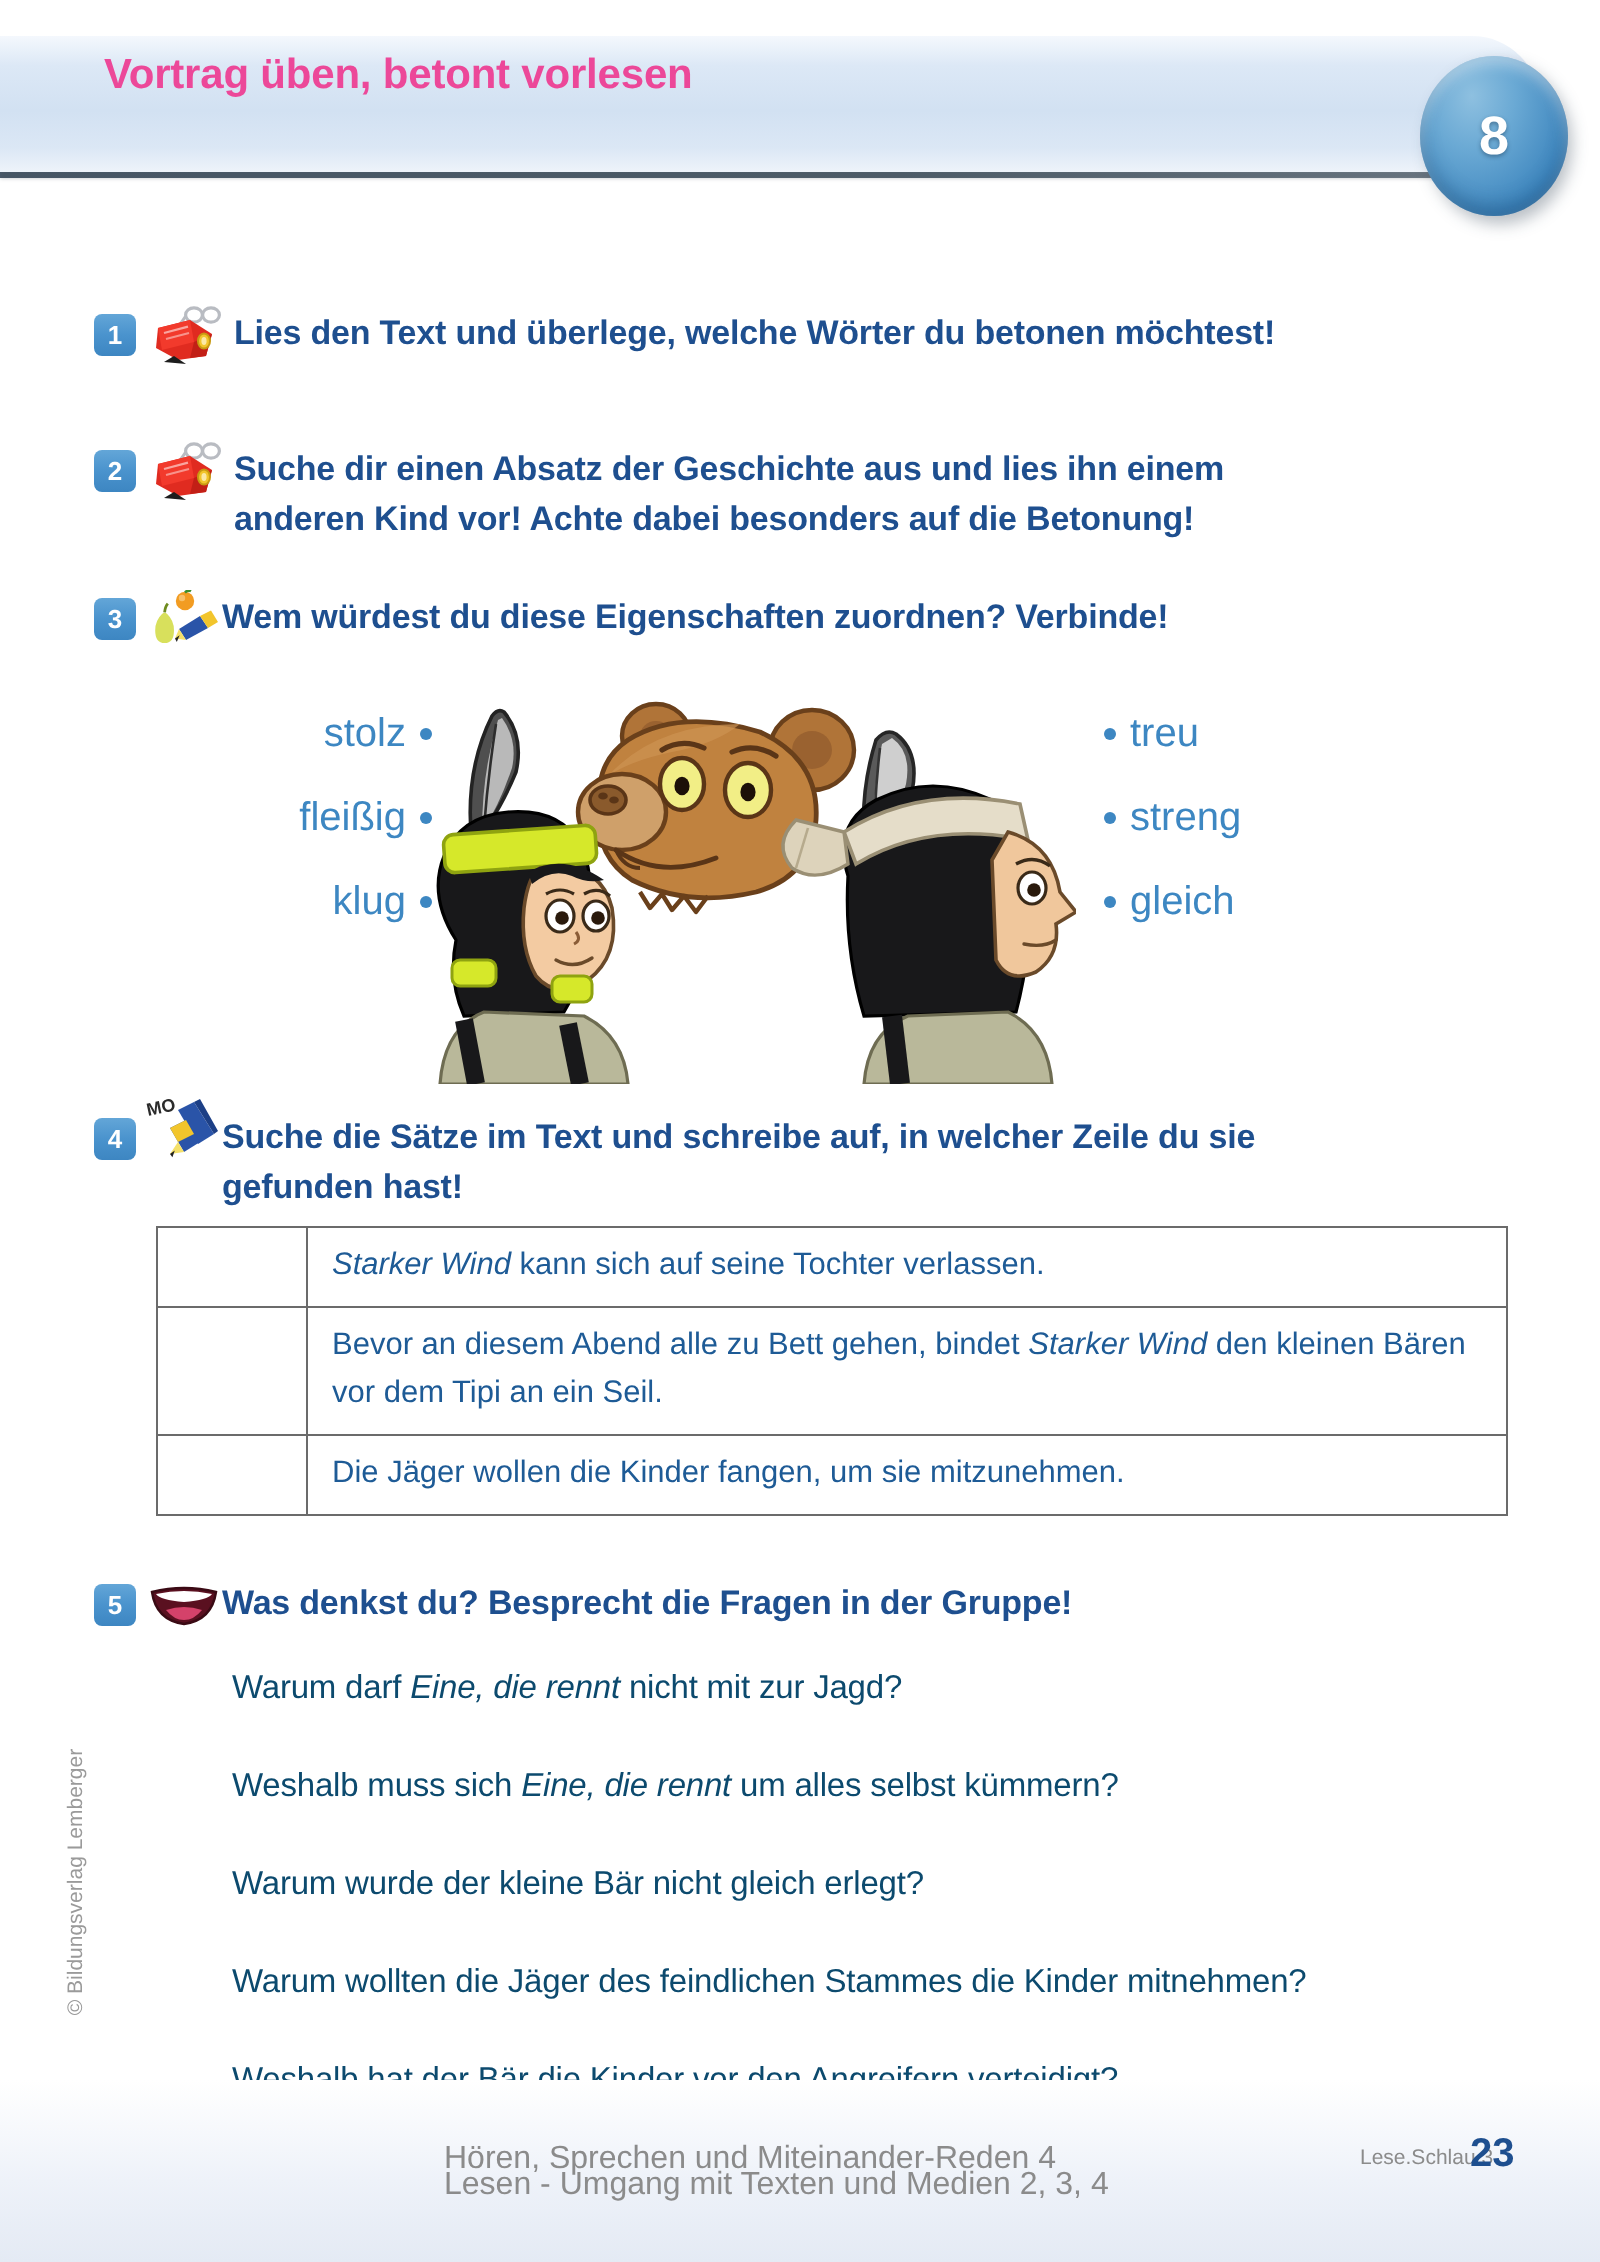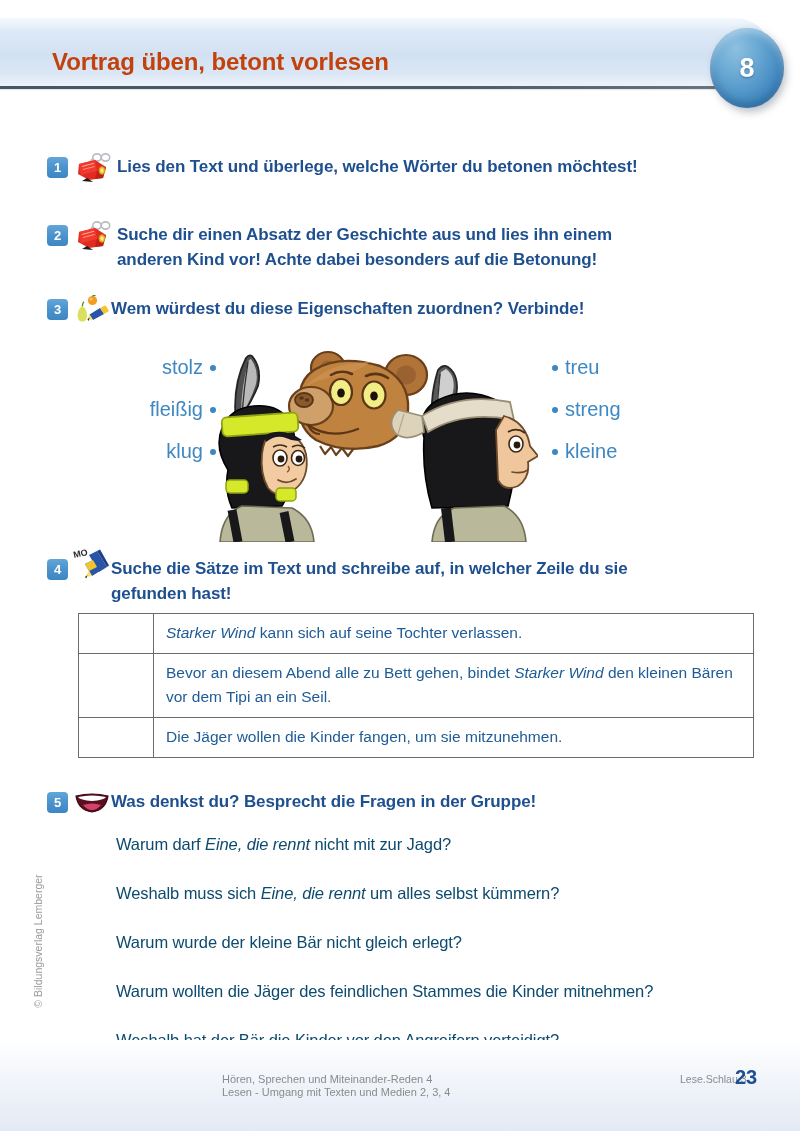--- a/index.html
+++ b/index.html
@@ -56,24 +56,24 @@
     content: "";
     position: absolute;
     left: 0; top: 2px;
     width: 752px; height: 3px;
     background: rgba(60,72,84,0.35);
     filter: blur(1px);
   }
   .header-title {
     position: absolute;
     left: 52px;
-    top: 30px;
-    font-size: 24px;
+    top: 8px;
+    font-size: 21px;
     font-weight: bold;
-    color: #c2410c;
+    color: #ec4899;
     letter-spacing: -0.1px;
     white-space: nowrap;
   }
   .header-badge-shadow {
     position: absolute;
     left: 714px;
     top: 14px;
     width: 72px;
     height: 80px;
     border-radius: 50%;
@@ -240,21 +240,21 @@
     left: 0;
     top: 1040px;
     width: 800px;
     height: 91px;
     background: linear-gradient(to bottom, #ffffff 0%, #eef2f9 55%, #e4eaf4 100%);
   }
   .footer-left {
     position: absolute;
     left: 222px;
     top: 1073px;
-    font-size: 11px;
+    font-size: 16px;
     line-height: 13px;
     color: #8b8b8b;
     white-space: nowrap;
   }
   .footer-series {
     position: absolute;
     left: 637px;
     top: 1073px;
     font-size: 10.5px;
     color: #8b8b8b;
@@ -442,21 +442,21 @@
 
         <path d="M224 212 Q226 186 246 178 L296 176 Q316 186 318 212 Z" fill="#b9b89a" stroke="#6e6c52" stroke-width="1.6"></path>
         <path d="M238 178 L242 212" stroke="#18181a" stroke-width="10"></path>
       </g>
     </svg>
   </div>
 
   <div class="match-col match-right">
     <div class="word">treu</div>
     <div class="word">streng</div>
-    <div class="word">kleine</div>
+    <div class="word">gleich</div>
   </div>
 
   <div class="task" style="left:47px; top:556px; width:710px;">
     <div class="tasknum">4</div>
     <div class="taskicon" style="width:38px; margin-top:-8px;">
       <svg class="icon-svg" width="38" height="36" viewBox="0 0 38 36">
         <text x="1" y="10" font-family="'Liberation Sans', sans-serif" font-size="9" font-weight="bold" fill="#2b2b2b" transform="rotate(-12 1 10)">MO</text>
         <path d="M16 7 L24 3 L34 19 L26 24 Z" fill="#2a54a8"></path>
         <path d="M12 16 L20 12 L27 23 L19 28 Z" fill="#2a54a8"></path>
         <path d="M12 16 L20 12 L24 19 L16 23 Z" fill="#f2c52c"></path>

